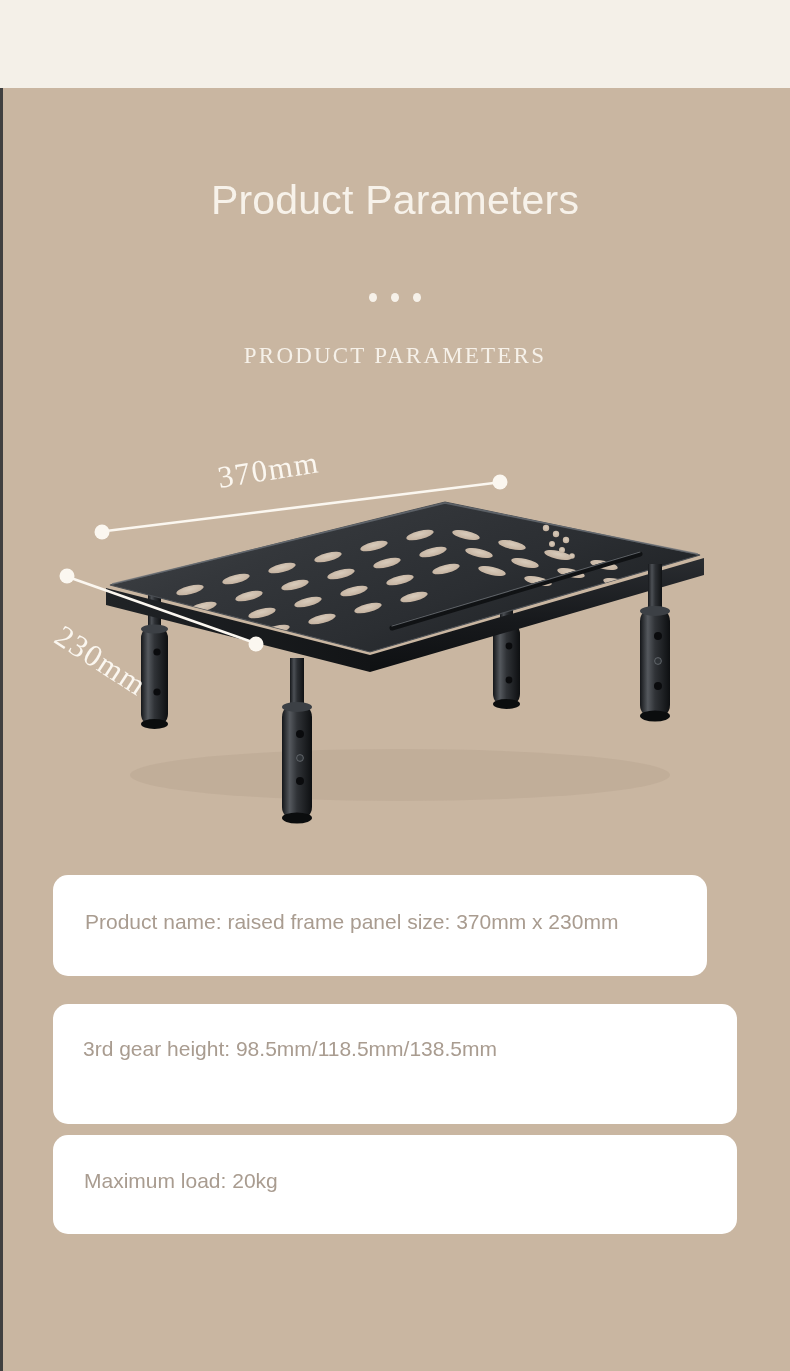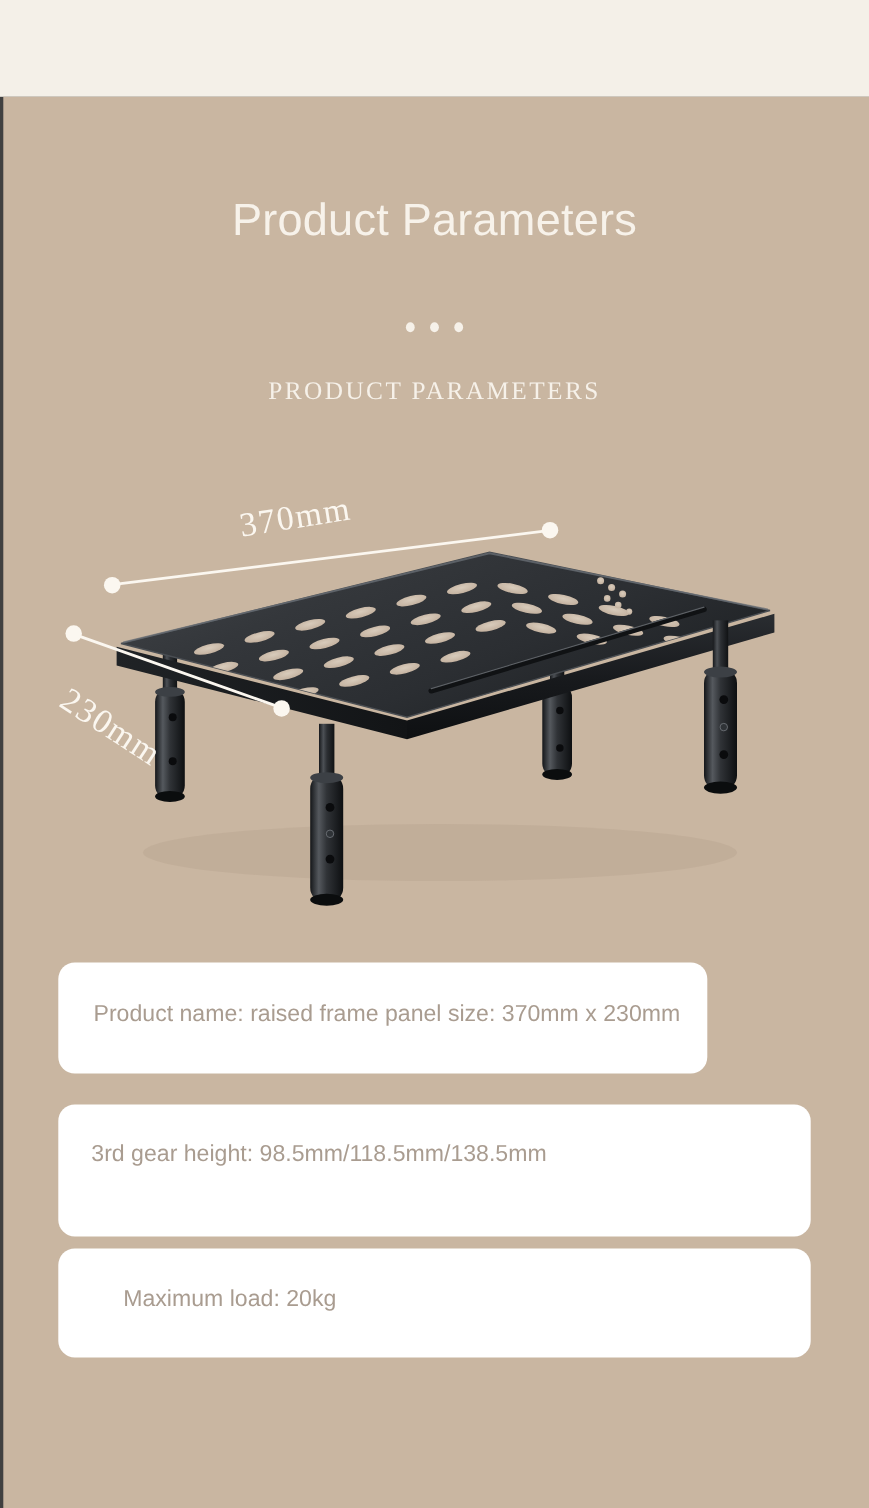--- a/index.html
+++ b/index.html
@@ -131,21 +131,21 @@
 
   
   .spec-card {
     position: absolute;
     background: #FFFFFF;
     border-radius: 15px;
     box-sizing: border-box;
     display: flex;
     align-items: center;
   }
-  #spec-card-1 { left: 53px; top: 875px; width: 590px; height: 101px; }
+  #spec-card-1 { left: 53px; top: 875px; width: 654px; height: 101px; }
   #spec-card-2 { left: 53px; top: 1004px; width: 684px; height: 120px; }
   #spec-card-3 { left: 53px; top: 1135px; width: 684px; height: 99px; }
 
   .spec-text {
     font-family: "Liberation Sans", sans-serif;
     color: #A99C90;
     font-weight: 400;
     white-space: nowrap;
   }
   #spec-text-1 {
@@ -158,21 +158,20 @@
     position: absolute;
     left: 30px;
     top: 33px;
     font-size: 21px;
   }
   #spec-text-3a {
     position: absolute;
     left: 31px;
     top: 34px;
     font-size: 21px;
-    margin-left: 28px;
   }
   #spec-text-3b {
     position: absolute;
     left: 311px;
     top: 38px;
     font-size: 17px;
     color: #B2A598;
   }
 </style>
 </head>

